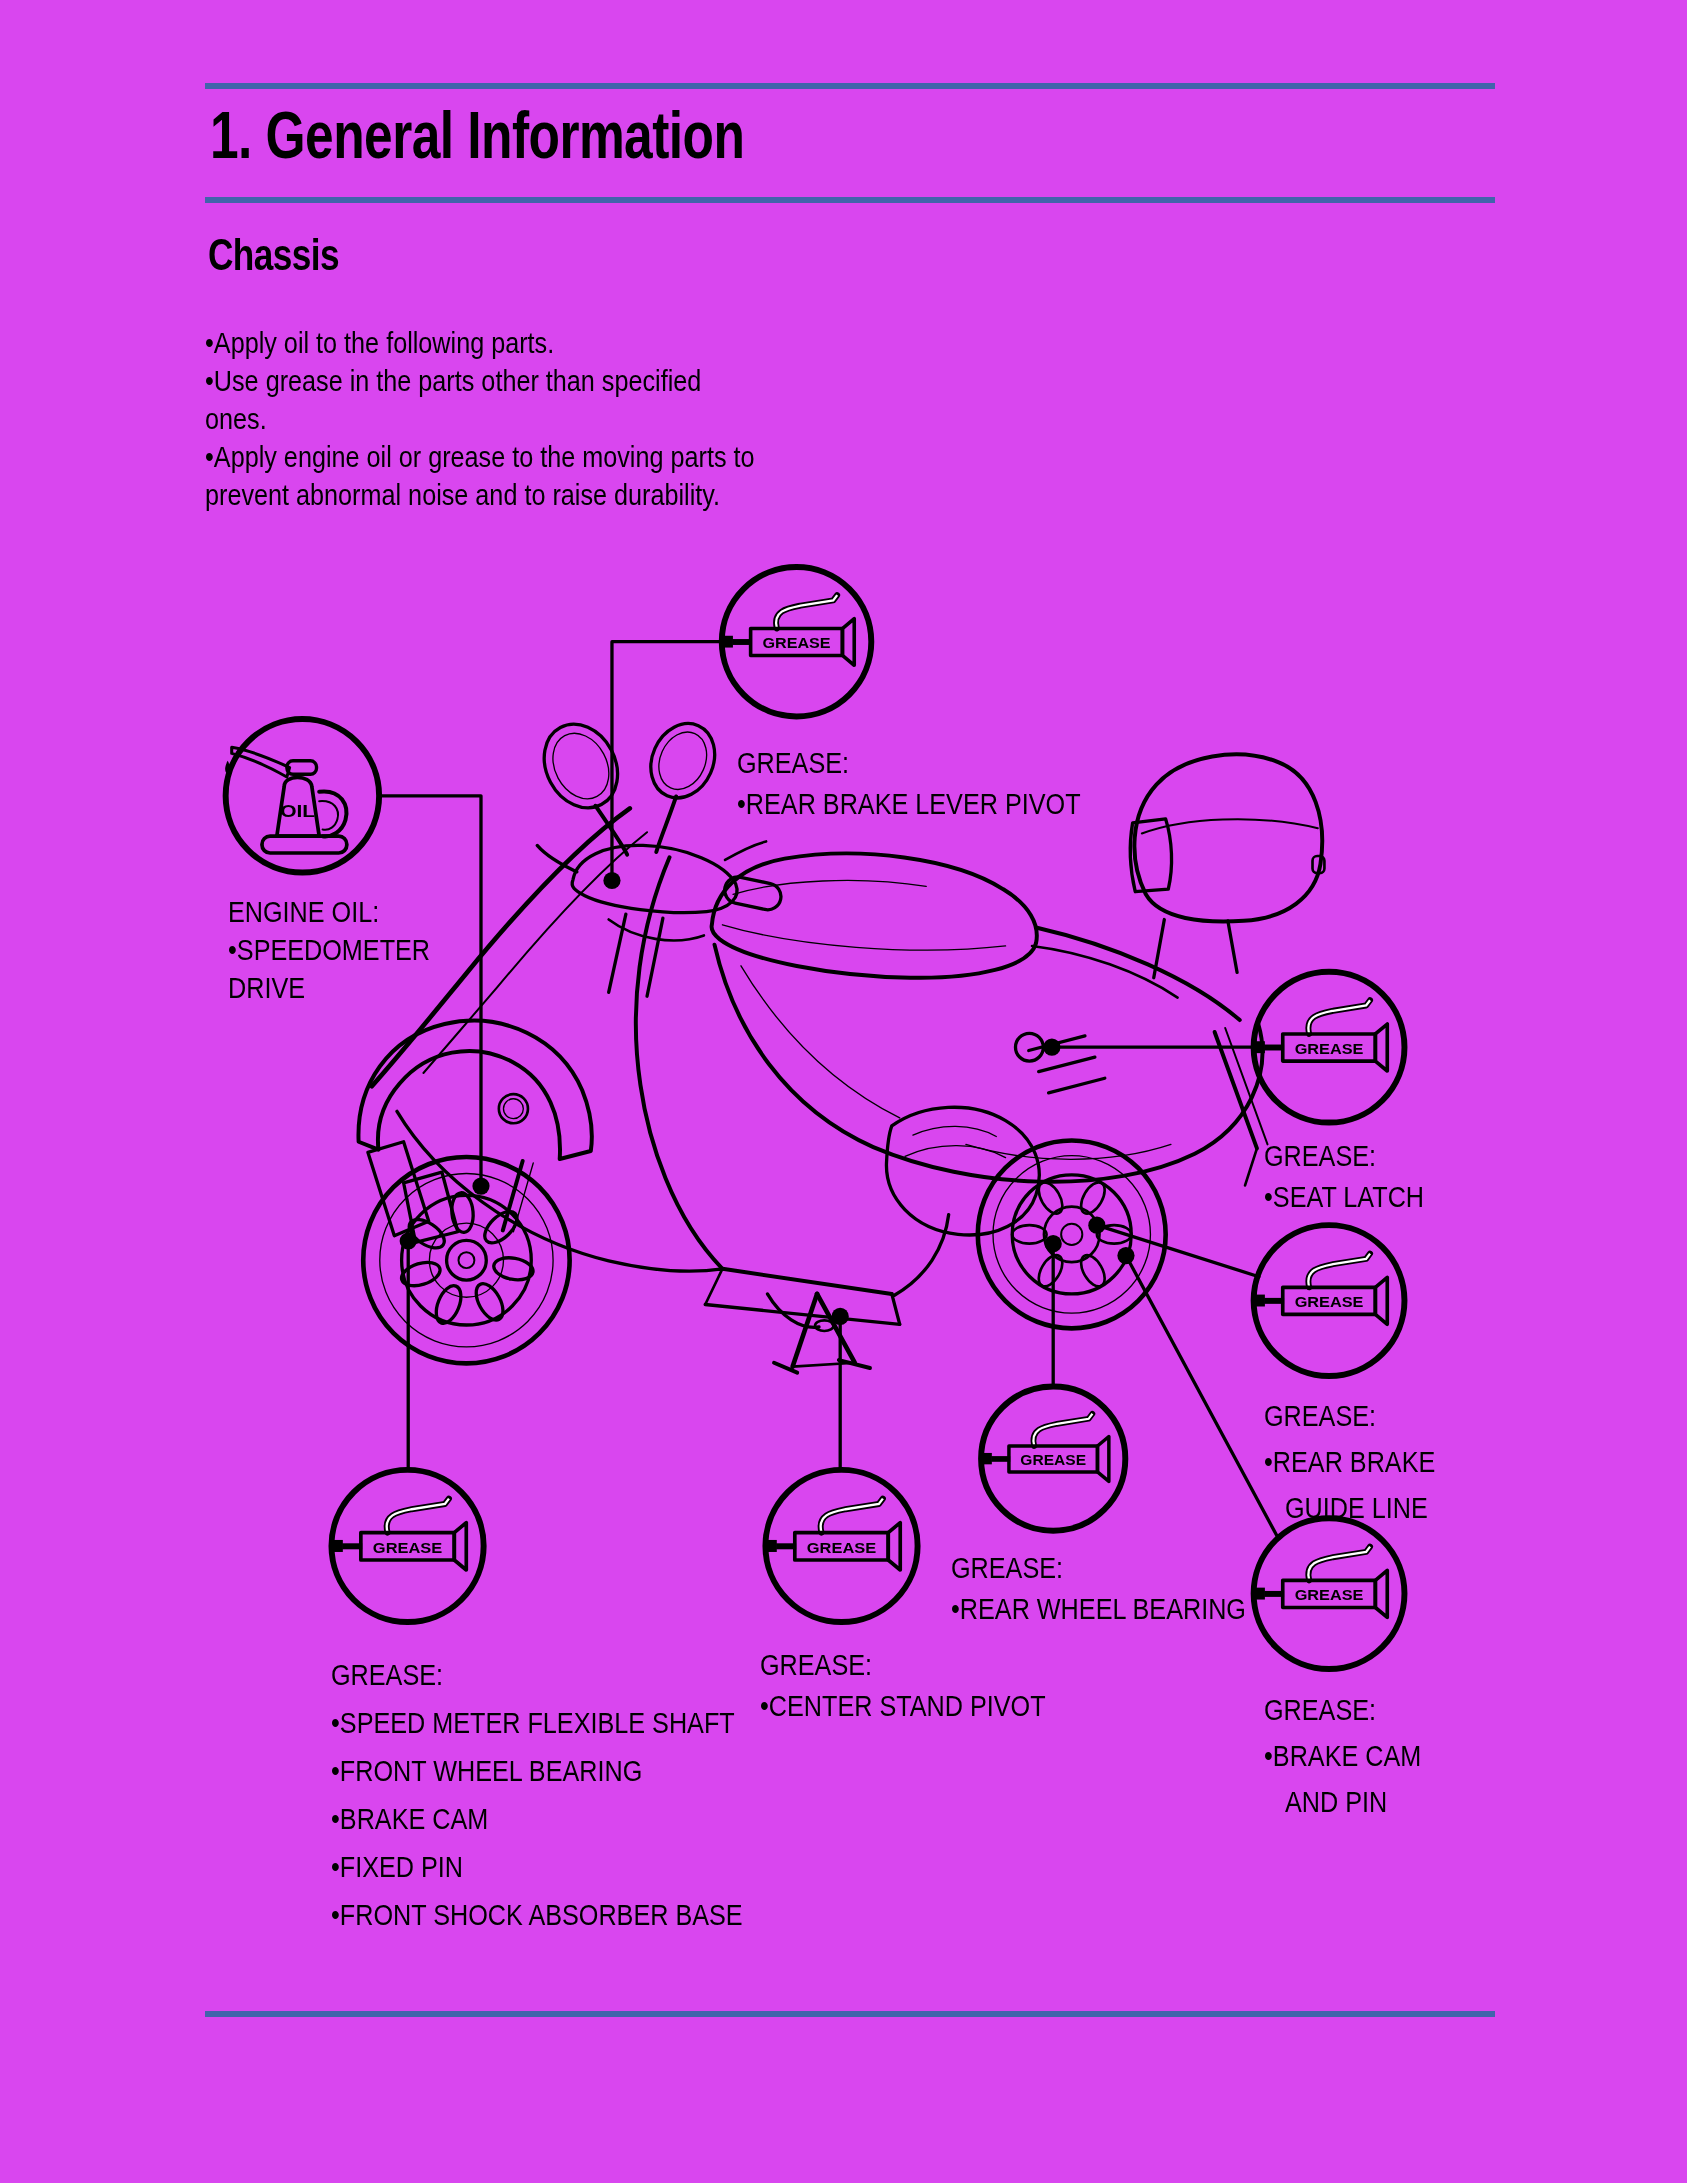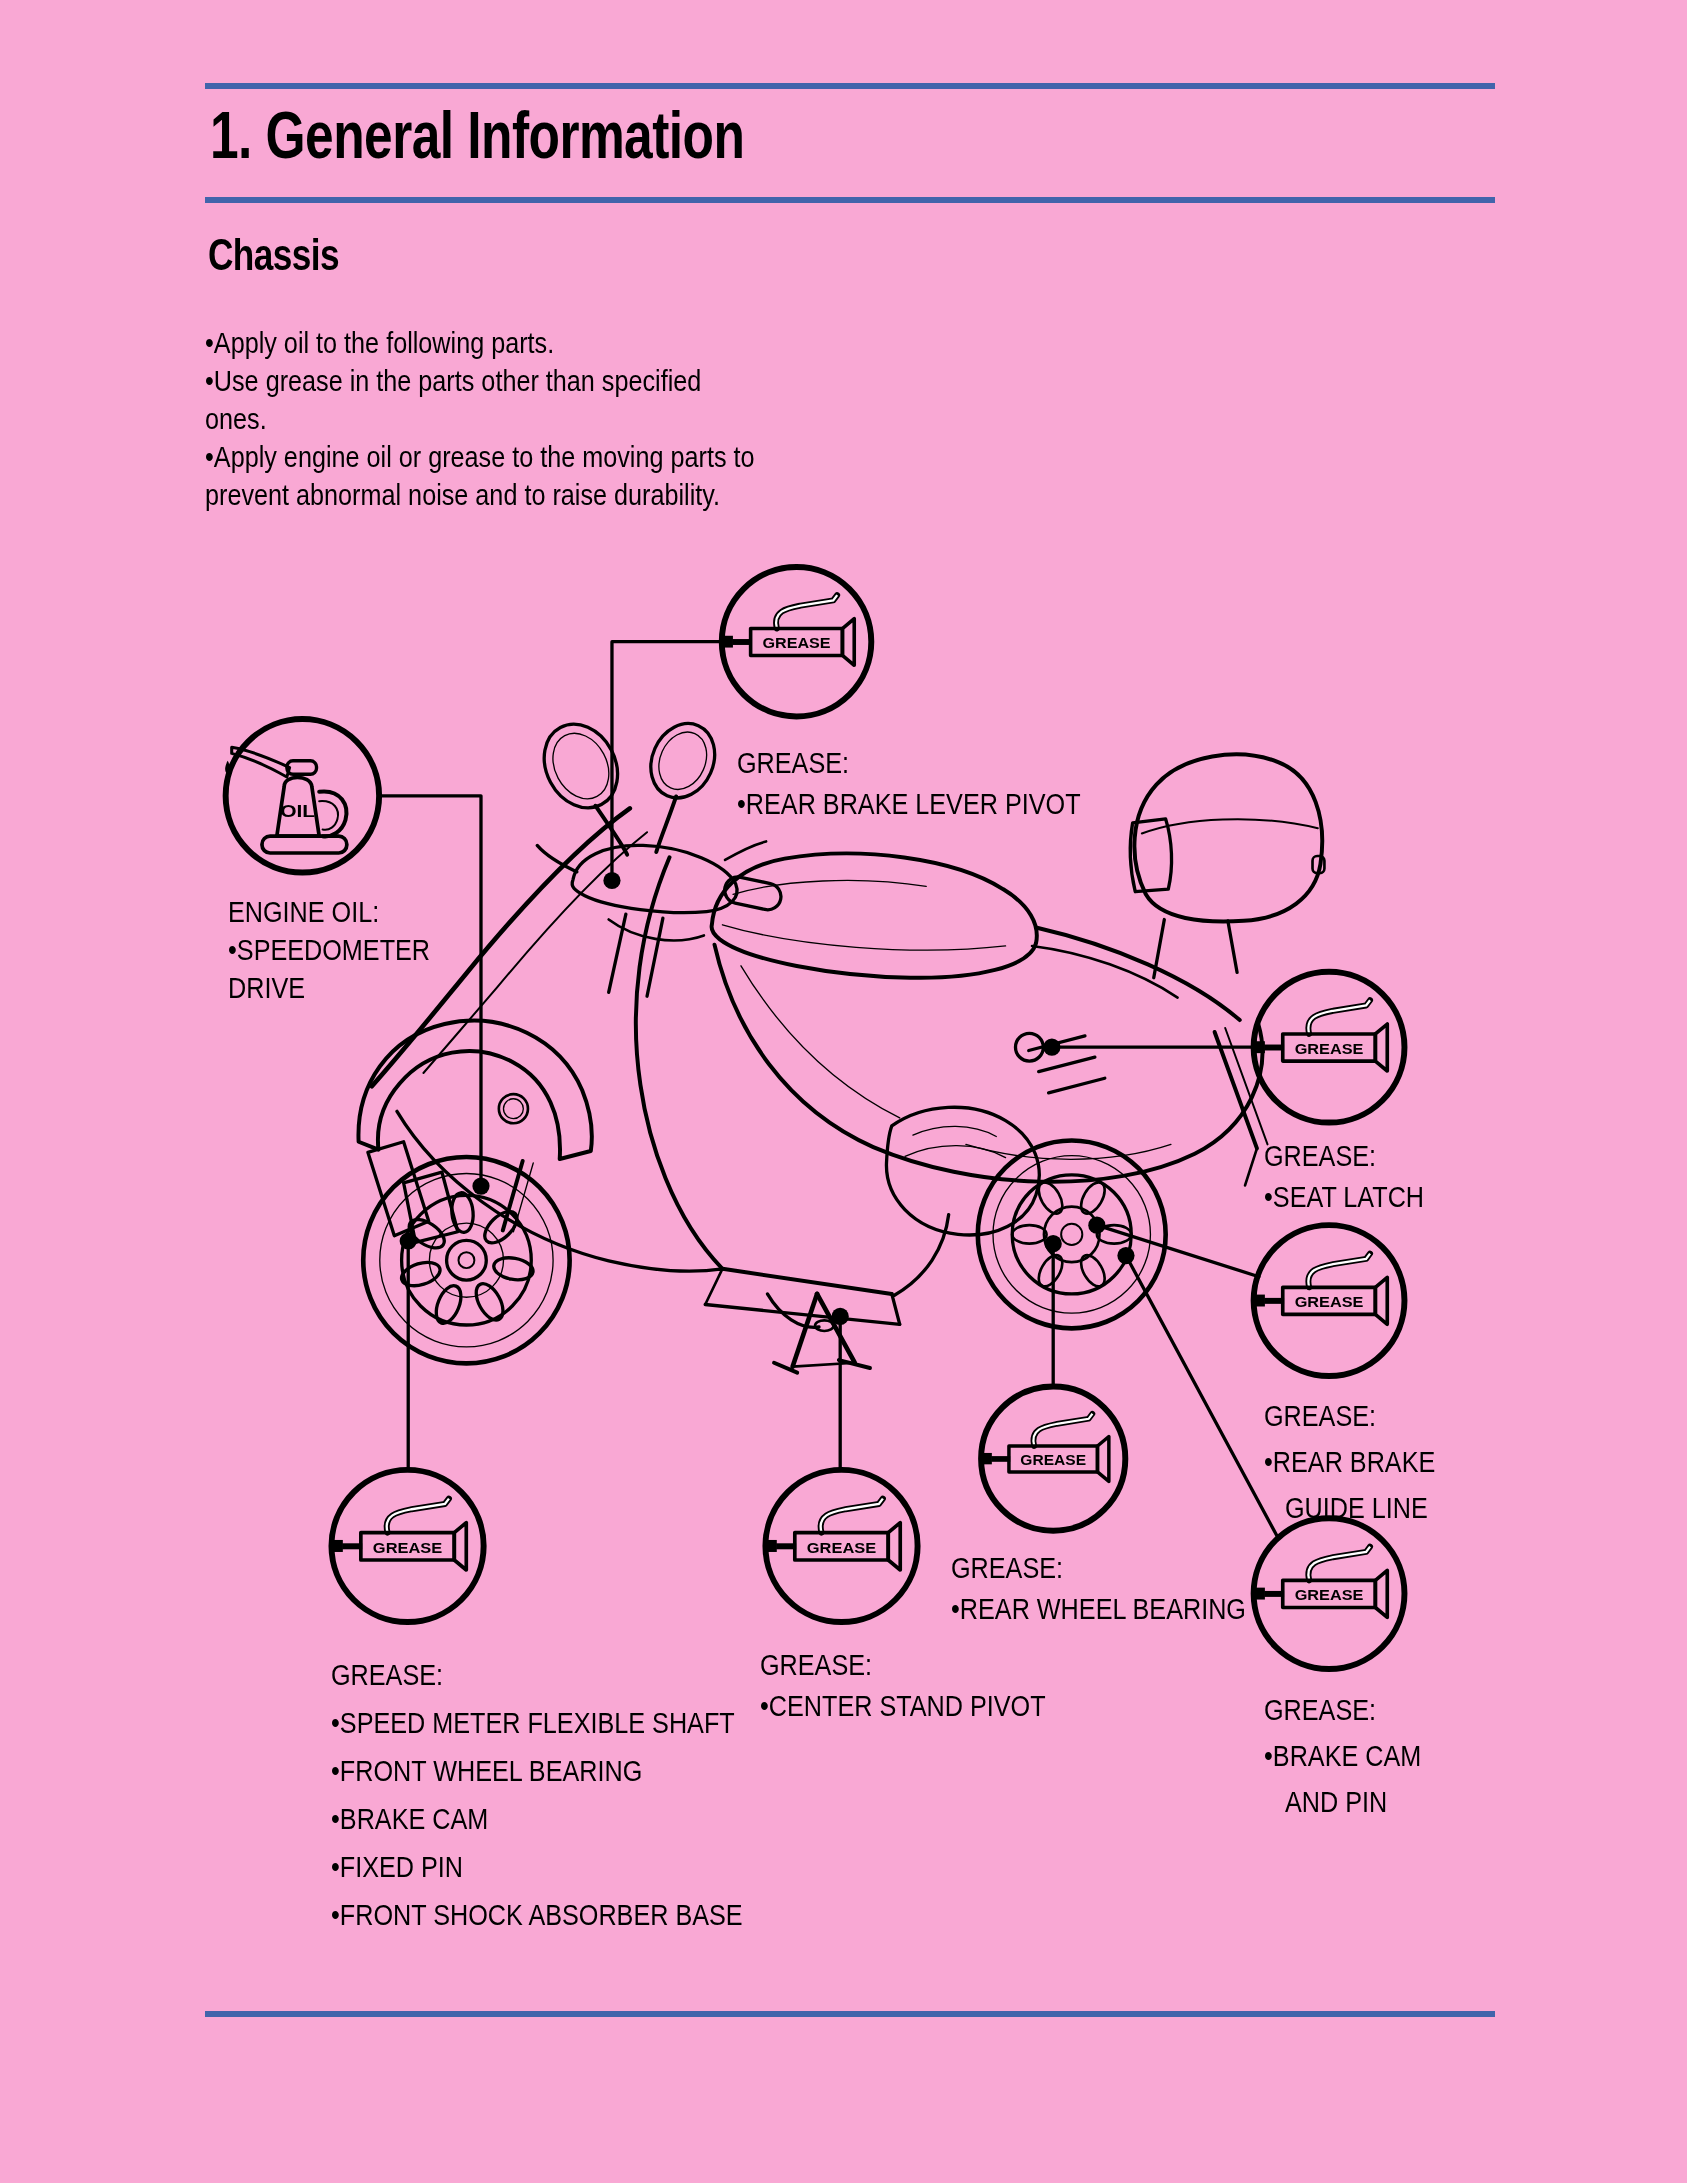--- a/index.html
+++ b/index.html
@@ -1,17 +1,17 @@
 <!DOCTYPE html>
 <html style="--rule-blue: #4164ab;font-size:10.6px"><head>
 <meta charset="utf-8">
 <style>
   html,body{margin:0;padding:0;background:#e8e8e8;}
   .page{
-    position:relative;width:1687px;height:2183px;background:#f9a8d4;
+    position:relative;width:1687px;height:2183px;background:#d946ef;
     font-family:"Liberation Sans",sans-serif;color:#000;overflow:hidden;
   }
   .rule{position:absolute;left:205px;width:1290px;height:6px;background:var(--rule-blue,#4164ab);}
   .rule-top{top:83px;}
   .rule-title-bottom{top:197px;}
   .rule-bottom{top:2011px;}
   .page-title{
     position:absolute;left:210px;top:101px;margin:0;
     font-size:66px;font-weight:700;line-height:1.05;letter-spacing:-0.7px;
     transform:scaleX(0.78);transform-origin:0 0;white-space:nowrap;

